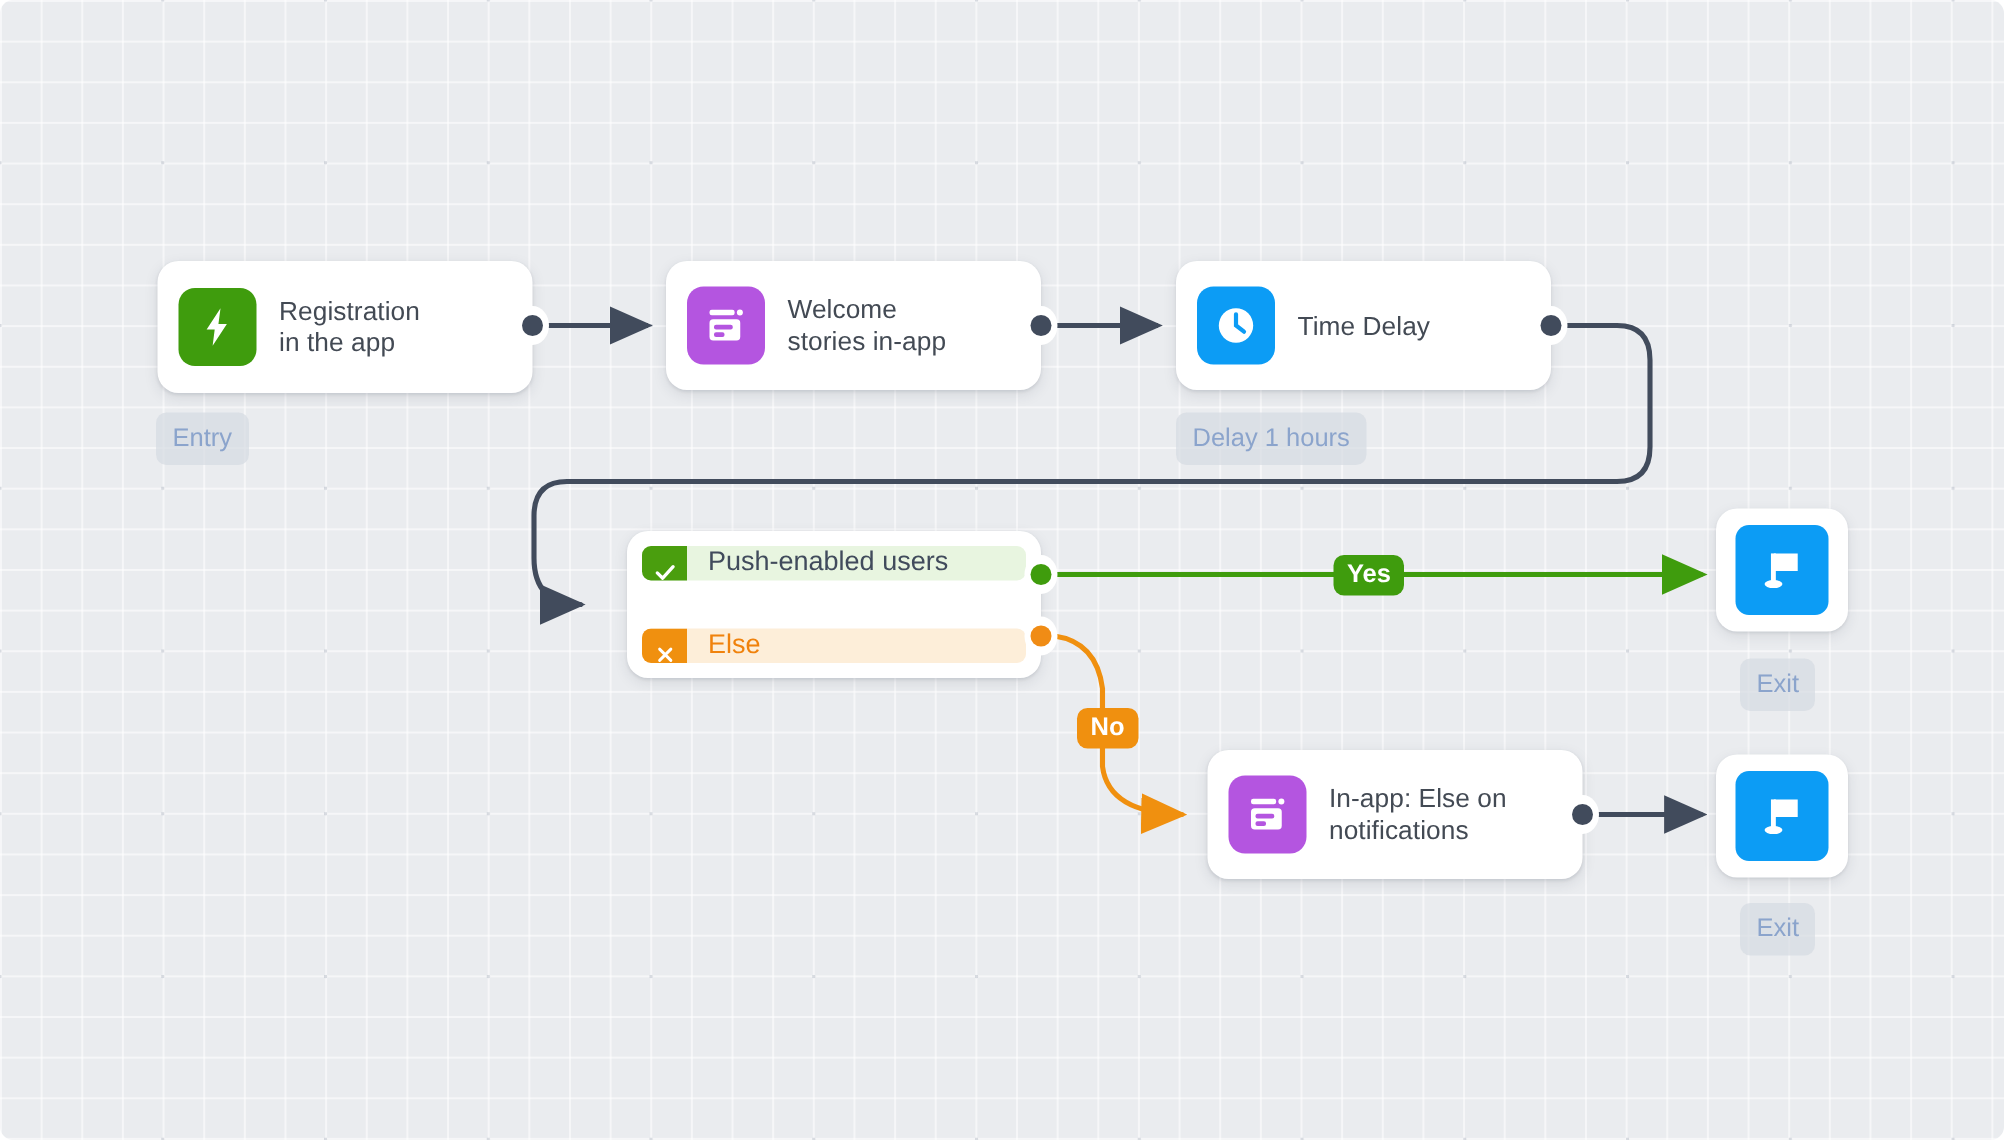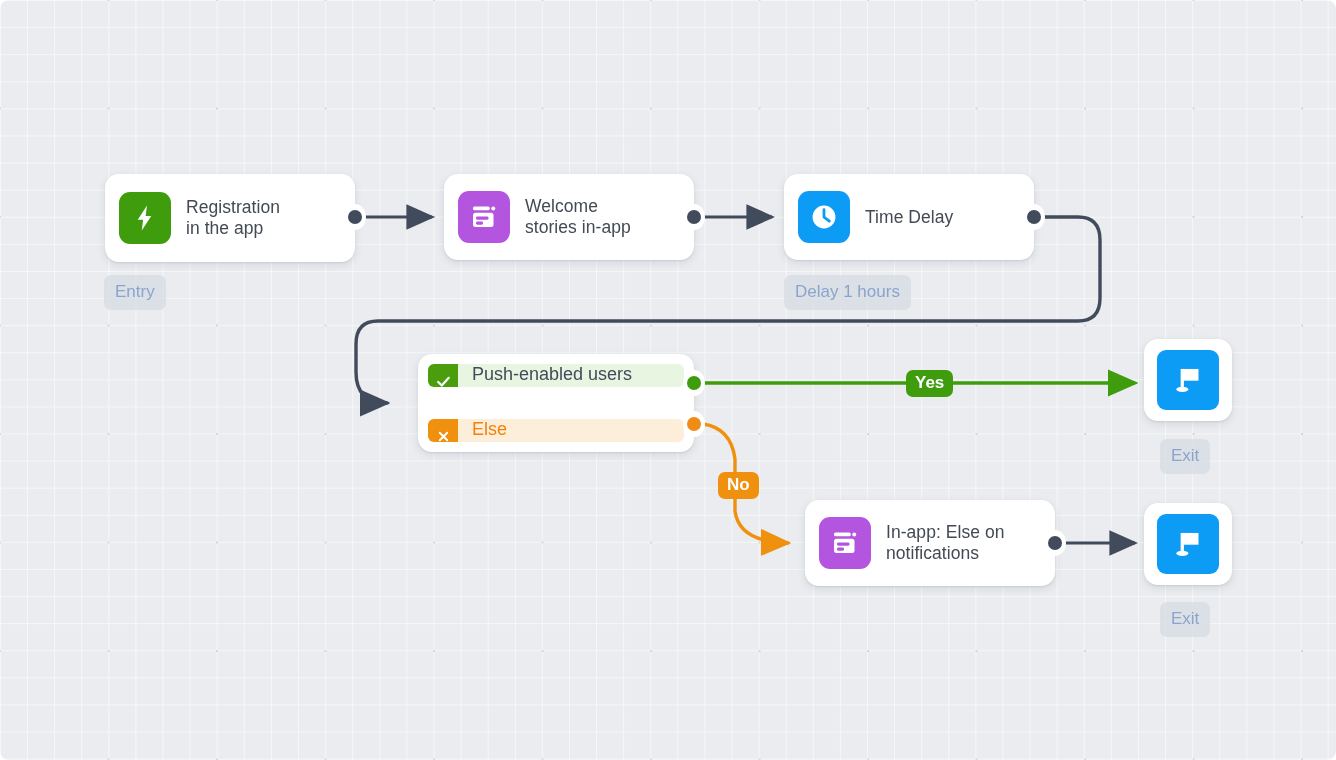--- a/index.html
+++ b/index.html
@@ -136,21 +136,21 @@
   
   .pill {
     position: absolute;
     color: #ffffff;
     font-size: 17px;
     font-weight: bold;
     border-radius: 7px;
     padding: 4px 9px 5px 9px;
     line-height: 18px;
   }
-  .pill.yes { background: #3f9c0d; margin-left: 17px; }
+  .pill.yes { background: #3f9c0d; }
   .pill.no  { background: #f0900f; text-align: center; }
 
   
   .exitnode {
     position: absolute;
     width: 88px;
     height: 82px;
     background: #ffffff;
     border-radius: 14px;
     box-shadow: 0 1px 2px rgba(40,50,70,0.10), 0 3px 9px rgba(40,50,70,0.10);

